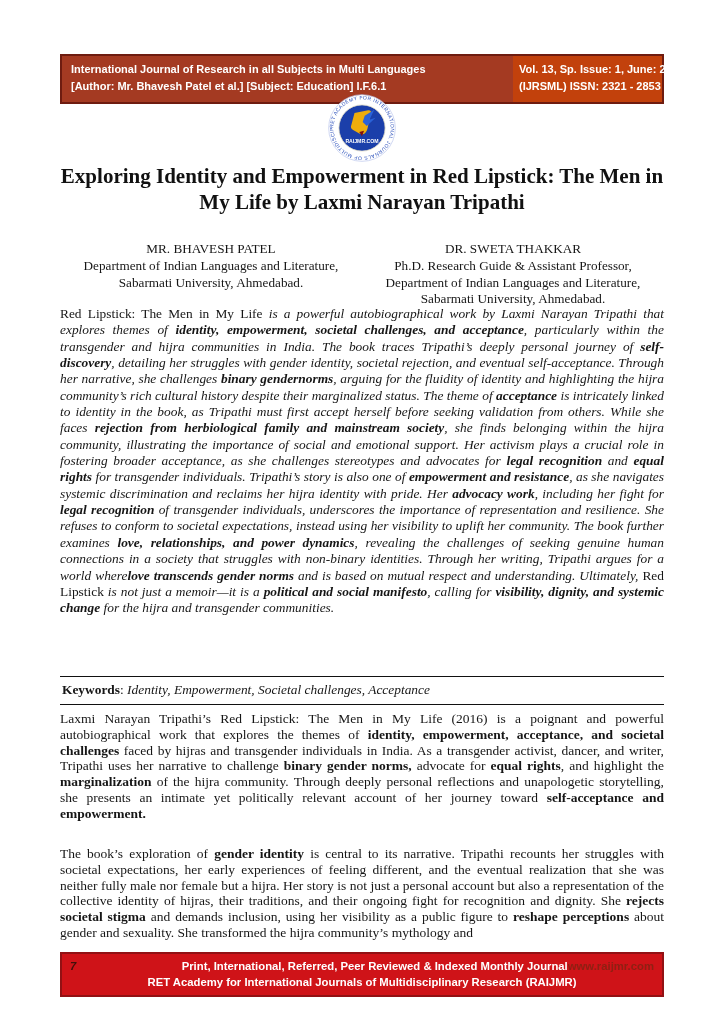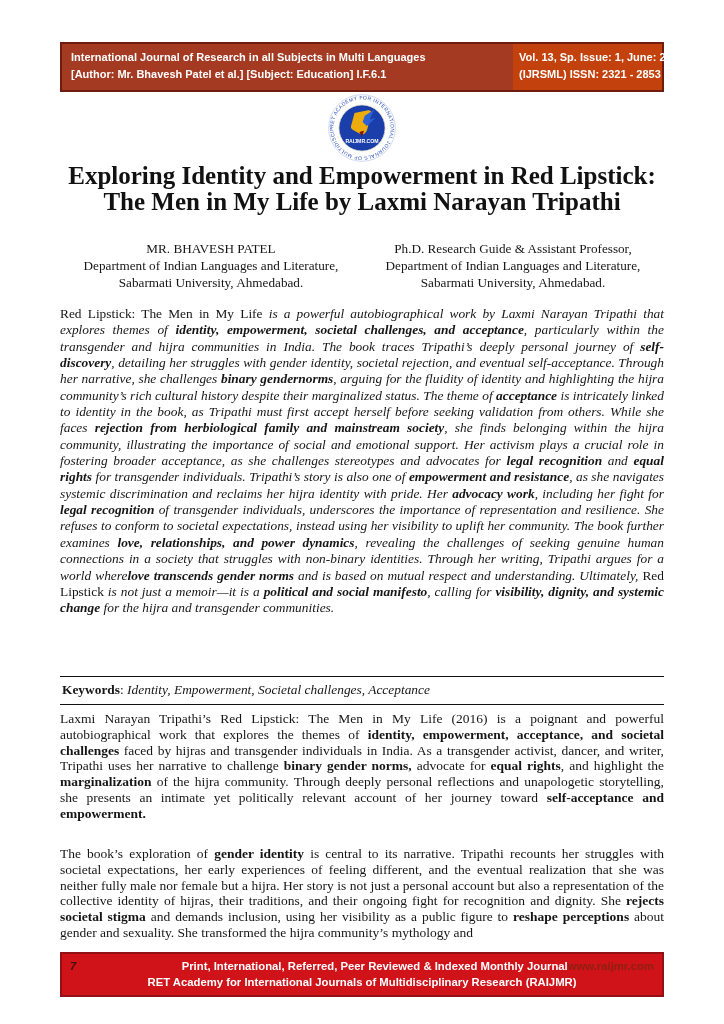--- a/index.html
+++ b/index.html
@@ -10,21 +10,21 @@
     height: 1024px;
     margin: 0 auto;
     background: #ffffff;
     overflow: hidden;
     font-family: "Liberation Serif", serif;
     color: #161616;
   }
   
   .header {
     position: absolute;
-    left: 60px; right: 60px; top: 42px;
+    left: 60px; right: 60px; top: 54px;
     display: flex;
     border: 2px solid #6e1c10;
     font-family: "Liberation Sans", sans-serif;
     height: 50px;
   }
   .header-left {
     flex: 1;
     background: #a43a22;
     color: #ffffff;
     font-size: 11px;
@@ -45,21 +45,21 @@
     white-space: nowrap;
   }
   
   .logo-row { position: absolute; top: 94px; left: 0; width: 724px; text-align: center; }
   .logo-row svg { width: 68px; height: 68px; }
   
   .paper-title {
     position: absolute;
     top: 163px; left: 58px; right: 58px;
     text-align: center;
-    font-size: 25px;
+    font-size: 21px;
     font-weight: bold;
     line-height: 26px;
     color: #111;
   }
   
   .authors {
     position: absolute;
     top: 241px; left: 60px; right: 60px;
     display: flex;
   }
@@ -157,20 +157,21 @@
 
   <h1 class="paper-title">Exploring Identity and Empowerment in Red Lipstick: The Men in My Life by Laxmi Narayan Tripathi</h1>
 
   <div class="authors">
     <div class="author">
       <div>MR. BHAVESH PATEL</div>
       <div>Department of Indian Languages and Literature,</div>
       <div>Sabarmati University, Ahmedabad.</div>
     </div>
     <div class="author">
+      <div>DR. SWETA THAKKAR</div>
       <div>Ph.D. Research Guide &amp; Assistant Professor,</div>
       <div>Department of Indian Languages and Literature,</div>
       <div>Sabarmati University, Ahmedabad.</div>
     </div>
   </div>
 
   <div class="abstract">
     <div class="abstract-text"><span class="seg-plain">Red Lipstick: The Men in My Life </span><span class="seg-i">is a powerful autobiographical work by Laxmi Narayan Tripathi that explores themes of </span><span class="seg-bi">identity, empowerment, societal challenges, and acceptance</span><span class="seg-i">, particularly within the transgender and hijra communities in India. The book traces Tripathi’s deeply personal journey of </span><span class="seg-bi">self-discovery</span><span class="seg-i">, detailing her struggles with gender identity, societal rejection, and eventual self-acceptance. Through her narrative, she challenges </span><span class="seg-bi">binary gendernorms</span><span class="seg-i">, arguing for the fluidity of identity and highlighting the hijra community’s rich cultural history despite their marginalized status. The theme of </span><span class="seg-bi">acceptance</span><span class="seg-i"> is intricately linked to identity in the book, as Tripathi must first accept herself before seeking validation from others. While she faces </span><span class="seg-bi">rejection from herbiological family and mainstream society</span><span class="seg-i">, she finds belonging within the hijra community, illustrating the importance of social and emotional support. Her activism plays a crucial role in fostering broader acceptance, as she challenges stereotypes and advocates for </span><span class="seg-bi">legal recognition</span><span class="seg-i"> and </span><span class="seg-bi">equal rights</span><span class="seg-i"> for transgender individuals. Tripathi’s story is also one of </span><span class="seg-bi">empowerment and resistance</span><span class="seg-i">, as she navigates systemic discrimination and reclaims her hijra identity with pride. Her </span><span class="seg-bi">advocacy work</span><span class="seg-i">, including her fight for </span><span class="seg-bi">legal recognition</span><span class="seg-i"> of transgender individuals, underscores the importance of representation and resilience. She refuses to conform to societal expectations, instead using her visibility to uplift her community. The book further examines </span><span class="seg-bi">love, relationships, and power dynamics</span><span class="seg-i">, revealing the challenges of seeking genuine human connections in a society that struggles with non-binary identities. Through her writing, Tripathi argues for a world where</span><span class="seg-bi">love transcends gender norms</span><span class="seg-i"> and is based on mutual respect and understanding. Ultimately, </span><span class="seg-plain">Red Lipstick</span><span class="seg-i"> is not just a memoir—it is a </span><span class="seg-bi">political and social manifesto</span><span class="seg-i">, calling for </span><span class="seg-bi">visibility, dignity, and systemic change</span><span class="seg-i"> for the hijra and transgender communities.</span></div>
   </div>
 

